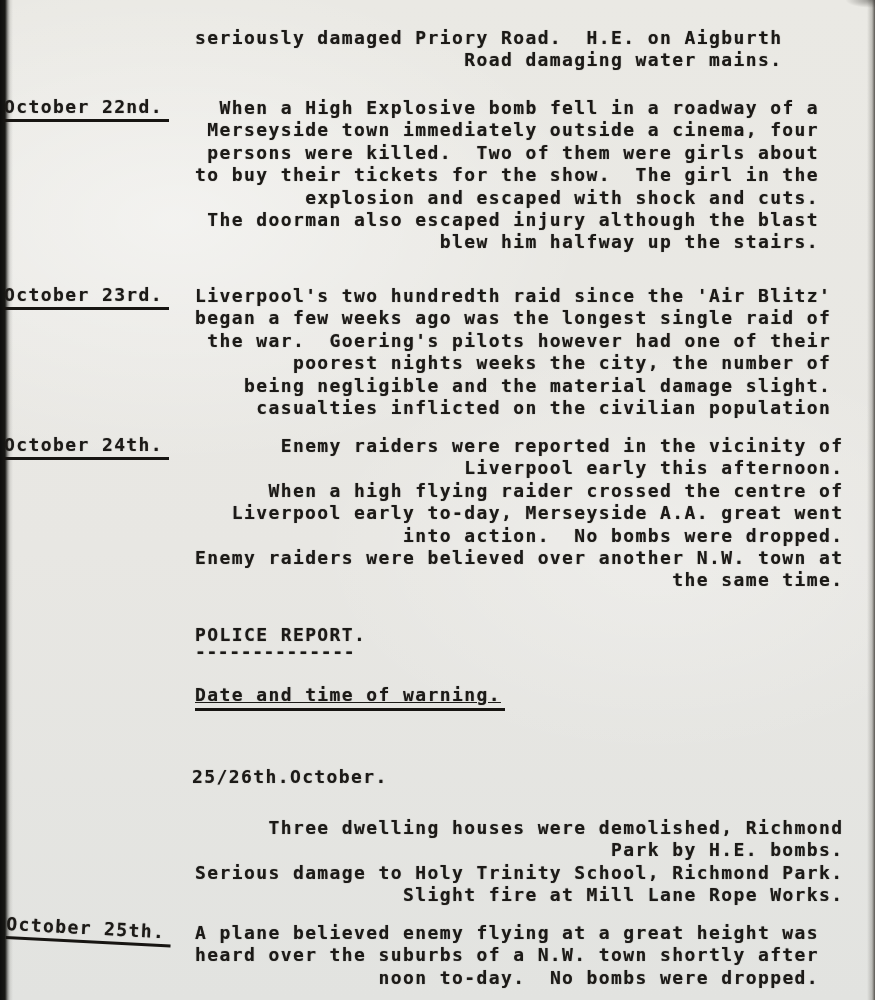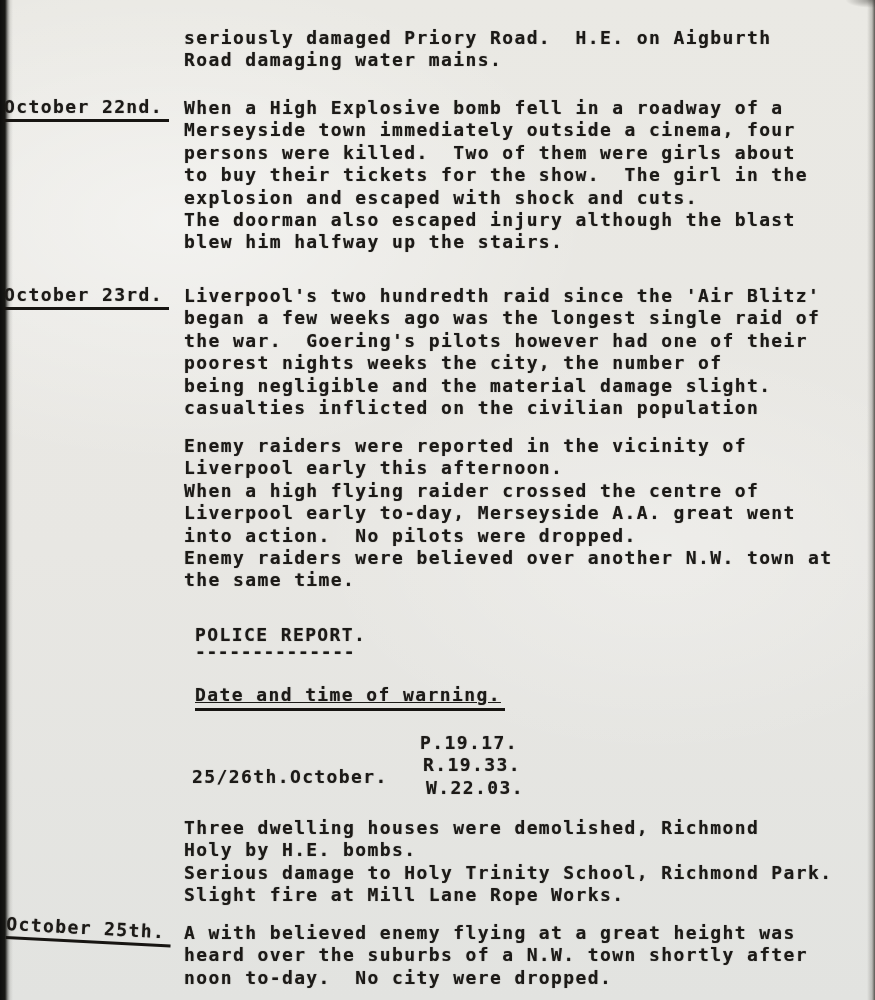--- a/index.html
+++ b/index.html
@@ -14,21 +14,21 @@
     font-family:"DejaVu Sans Mono","Liberation Mono",monospace;
     font-weight:bold;
     font-size:18px;
     line-height:22.4px;
     letter-spacing:1.4px;
     color:#1c1a17;
   }
   .ink{ text-shadow:0 0 1px rgba(28,26,23,0.55); }
   .tline{ white-space:pre; }
   .abs{ position:absolute; }
-  .para{ left:184px; }
+  .para{ left:195px;text-align:right; }
   .date-heading{
     left:4px;
     display:inline-block;
     border-bottom:3px solid #171512;
     padding:0 6px 1px 0;
     white-space:pre;
   }
   .date-heading.tilted{
     left:7px;
     transform:rotate(3deg);
@@ -89,49 +89,45 @@
   <div class="abs date-heading" style="top:284px">October 23rd.</div>
   <div class="abs para" style="top:285px">
     <div class="tline">Liverpool's two hundredth raid since the 'Air Blitz'</div>
     <div class="tline">began a few weeks ago was the longest single raid of</div>
     <div class="tline">the war.  Goering's pilots however had one of their</div>
     <div class="tline">poorest nights weeks the city, the number of</div>
     <div class="tline">being negligible and the material damage slight.</div>
     <div class="tline">casualties inflicted on the civilian population</div>
   </div>
 
+  <div class="abs date-heading" style="top:434px">October 24th.</div>
   <div class="abs para" style="top:435px">
     <div class="tline">Enemy raiders were reported in the vicinity of</div>
     <div class="tline">Liverpool early this afternoon.</div>
     <div class="tline">When a high flying raider crossed the centre of</div>
     <div class="tline">Liverpool early to-day, Merseyside A.A. great went</div>
-    <div class="tline">into action.  No pilots were dropped.</div>
+    <div class="tline">into action.  No bombs were dropped.</div>
     <div class="tline">Enemy raiders were believed over another N.W. town at</div>
     <div class="tline">the same time.</div>
   </div>
 
   <div class="abs police-title" style="top:624px">POLICE REPORT.</div>
   <div class="abs police-dashes" style="top:641px">--------------</div>
 
   <div class="abs warning-heading" style="top:684px">Date and time of warning.</div>
 
   <div class="abs warning-date tline" style="top:732px">25/26th.October.</div>
-  <div class="abs times" style="top:732px">
-    <div class="tline">P.19.17.</div>
-    <div class="tline">R.19.33.</div>
-    <div class="tline">W.22.03.</div>
-  </div>
 
   <div class="abs para" style="top:817px">
     <div class="tline">Three dwelling houses were demolished, Richmond</div>
-    <div class="tline">Holy by H.E. bombs.</div>
+    <div class="tline">Park by H.E. bombs.</div>
     <div class="tline">Serious damage to Holy Trinity School, Richmond Park.</div>
     <div class="tline">Slight fire at Mill Lane Rope Works.</div>
   </div>
 
   <div class="abs date-heading tilted" style="top:913px">October 25th.</div>
   <div class="abs para" style="top:922px">
-    <div class="tline">A with believed enemy flying at a great height was</div>
+    <div class="tline">A plane believed enemy flying at a great height was</div>
     <div class="tline">heard over the suburbs of a N.W. town shortly after</div>
-    <div class="tline">noon to-day.  No city were dropped.</div>
+    <div class="tline">noon to-day.  No bombs were dropped.</div>
   </div>
 
 </div>
 
 </body></html>

